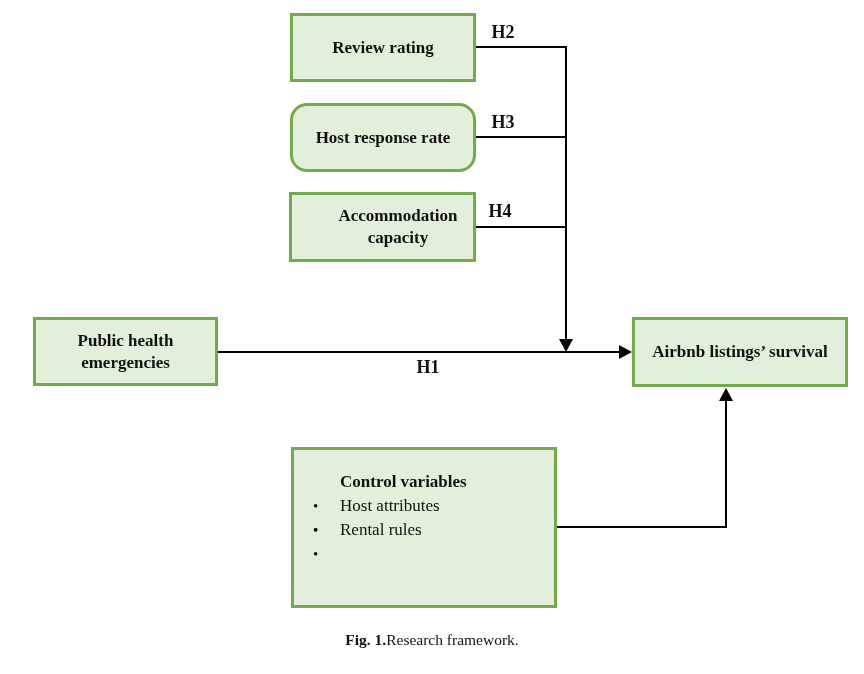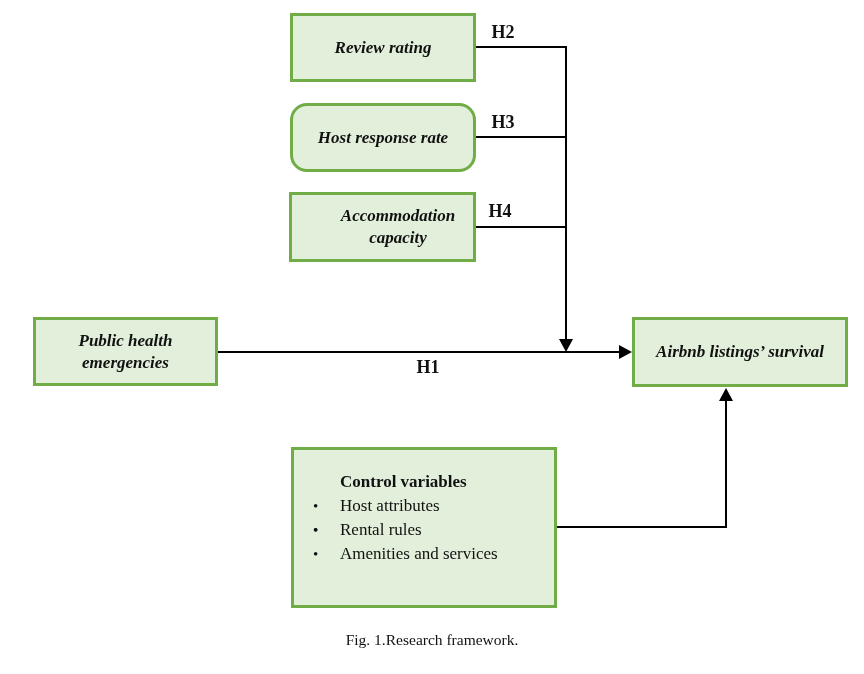--- a/index.html
+++ b/index.html
@@ -23,21 +23,20 @@
     background:var(--box-fill);
     border:3px solid var(--box-border);
     display:flex;
     align-items:center;
     justify-content:center;
     text-align:center;
     font-weight:bold;
     font-size:17px;
     line-height:22px;
     padding:4px 10px;
-    font-style:italic;
   }
   .box-review{left:290px;top:13px;width:186px;height:69px;}
   .box-host{left:290px;top:103px;width:186px;height:69px;border-radius:17px;}
   .box-accommodation{left:289px;top:192px;width:187px;height:70px;padding-left:41px;}
   .box-public{left:33px;top:317px;width:185px;height:69px;}
   .box-airbnb{left:632px;top:317px;width:216px;height:70px;}
   .box-control{
     left:291px;top:447px;width:266px;height:161px;
     position:absolute;
     box-sizing:border-box;
@@ -106,21 +105,21 @@
   .lbl-h2{left:473px;top:21px;}
   .lbl-h3{left:473px;top:111px;}
   .lbl-h4{left:470px;top:200px;}
   .lbl-h1{left:398px;top:356px;}
   .caption{
     position:absolute;
     left:0;top:631px;width:864px;
     text-align:center;
     font-size:15.5px;
   }
-  .caption .fig{font-weight:normal;}
+  .caption .fig{font-weight:bold;}
 </style>
 </head>
 <body>
 
 <div class="canvas">
 
   <div class="gbox box-review">
     <span>Review rating</span>
   </div>
   <div class="gbox box-host">
@@ -145,21 +144,20 @@
       </li>
       <li>
         <span class="bullet">•</span>
       </li>
       <li>
         <span class="bullet">•</span>
         <span>Rental rules</span>
       </li>
       <li>
         <span class="bullet">•</span>
-        <span>Amenities and services</span>
       </li>
     </ul>
   </div>
 
   <div class="line ln-h2"></div>
   <div class="line ln-h3"></div>
   <div class="line ln-h4"></div>
   <div class="line ln-vmain"></div>
   <div class="line ln-h1"></div>
   <div class="line ln-ctrl-h"></div>

